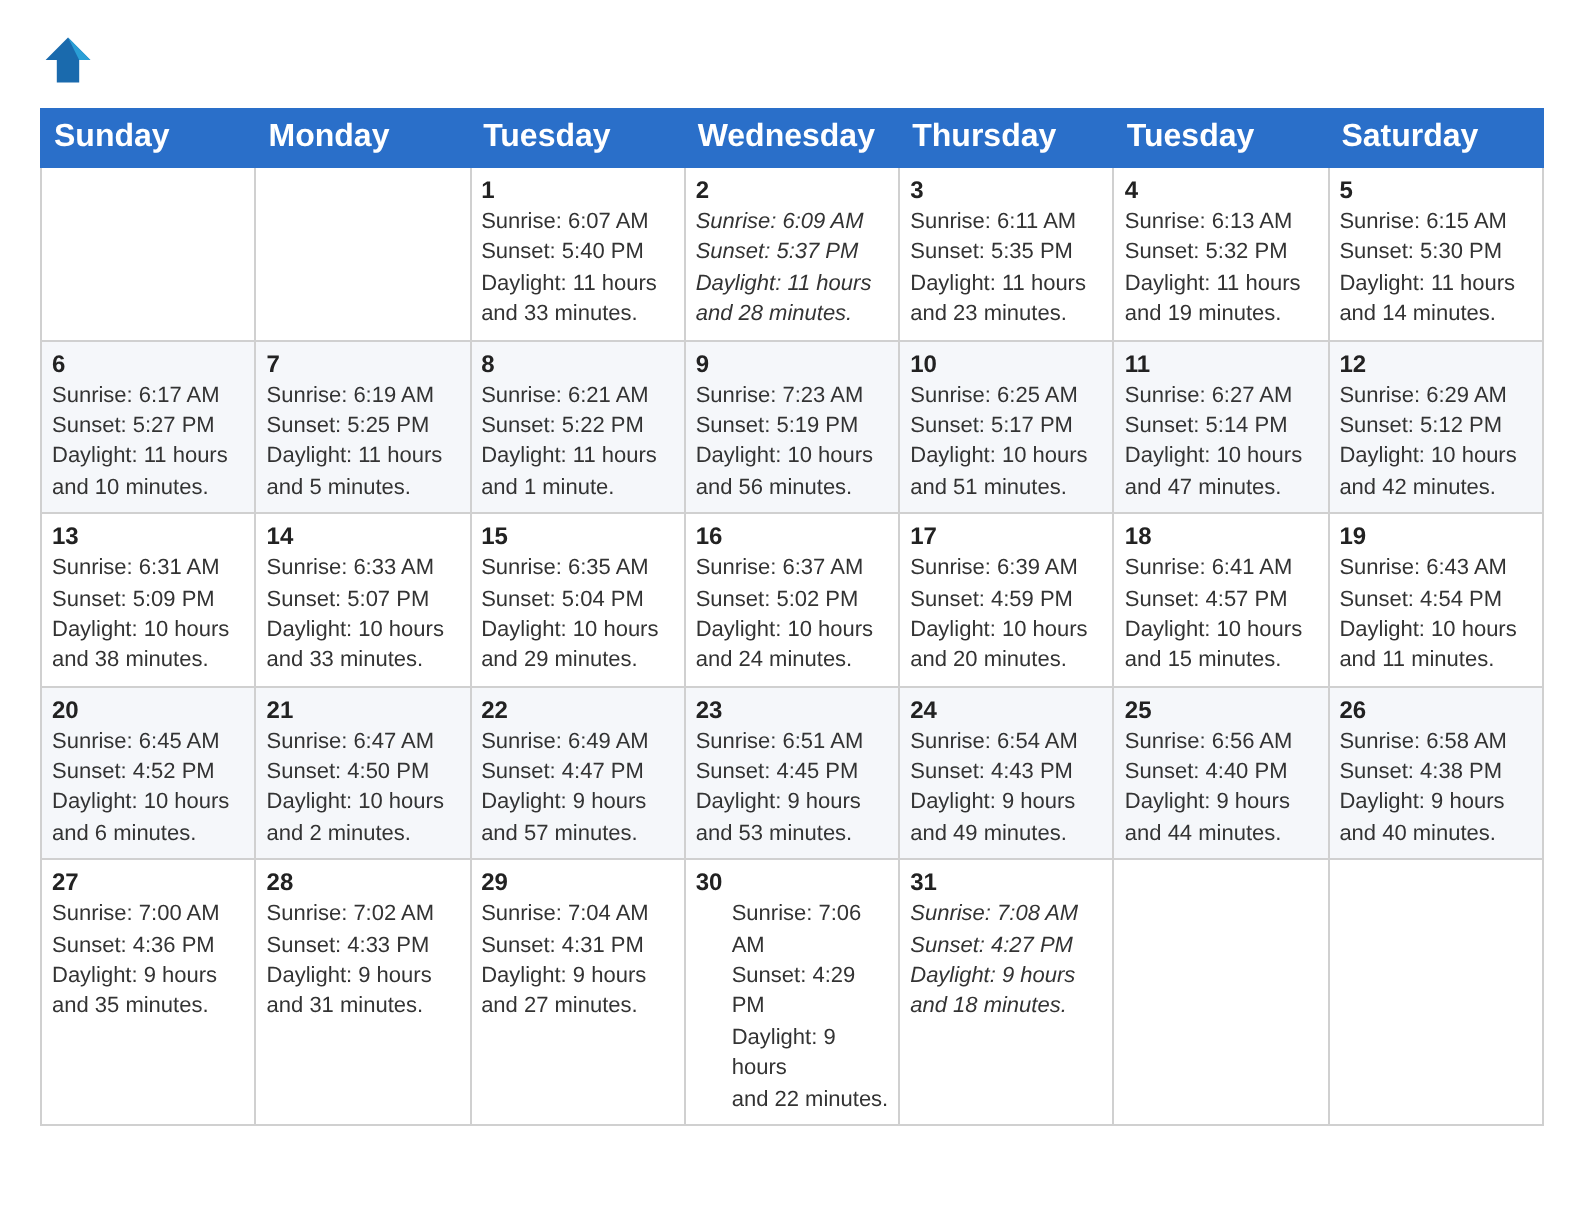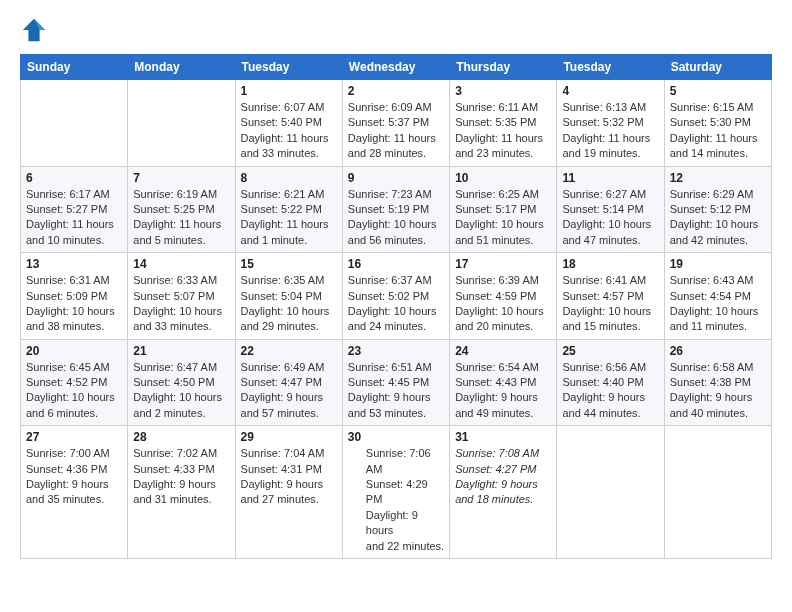--- a/index.html
+++ b/index.html
@@ -60,21 +60,21 @@
       color: #444;
     }
     .calendar {
       width: 100%;
       border-collapse: collapse;
       table-layout: fixed;
     }
     .calendar th {
       background: #2a6fc9;
       color: #fff;
-      font-size: 12px;
+      font-size: 16px;
       font-weight: bold;
       text-align: left;
       padding: 5px 6px;
       border: 1px solid #2a6fc9;
     }
     .calendar td {
       vertical-align: top;
       border: 1px solid #d0d0d0;
       padding: 4px 5px;
       font-size: 10px;
@@ -144,21 +144,21 @@
           <td class="empty-cell"></td>
           <td>
             <span class="day-num">1</span>
             <div class="day-info" style="white-space: pre-line;">Sunrise: 6:07 AM
 Sunset: 5:40 PM
 Daylight: 11 hours
 and 33 minutes.</div>
           </td>
           <td>
             <span class="day-num">2</span>
-            <div class="day-info" style="white-space: pre-line;">Sunrise: 6:09 AM
+            <div class="day-info" style="white-space: pre-line; font-style: italic;">Sunrise: 6:09 AM
 Sunset: 5:37 PM
 Daylight: 11 hours
 and 28 minutes.</div>
           </td>
           <td>
             <span class="day-num">3</span>
             <div class="day-info" style="white-space: pre-line;">Sunrise: 6:11 AM
 Sunset: 5:35 PM
 Daylight: 11 hours
 and 23 minutes.</div>

